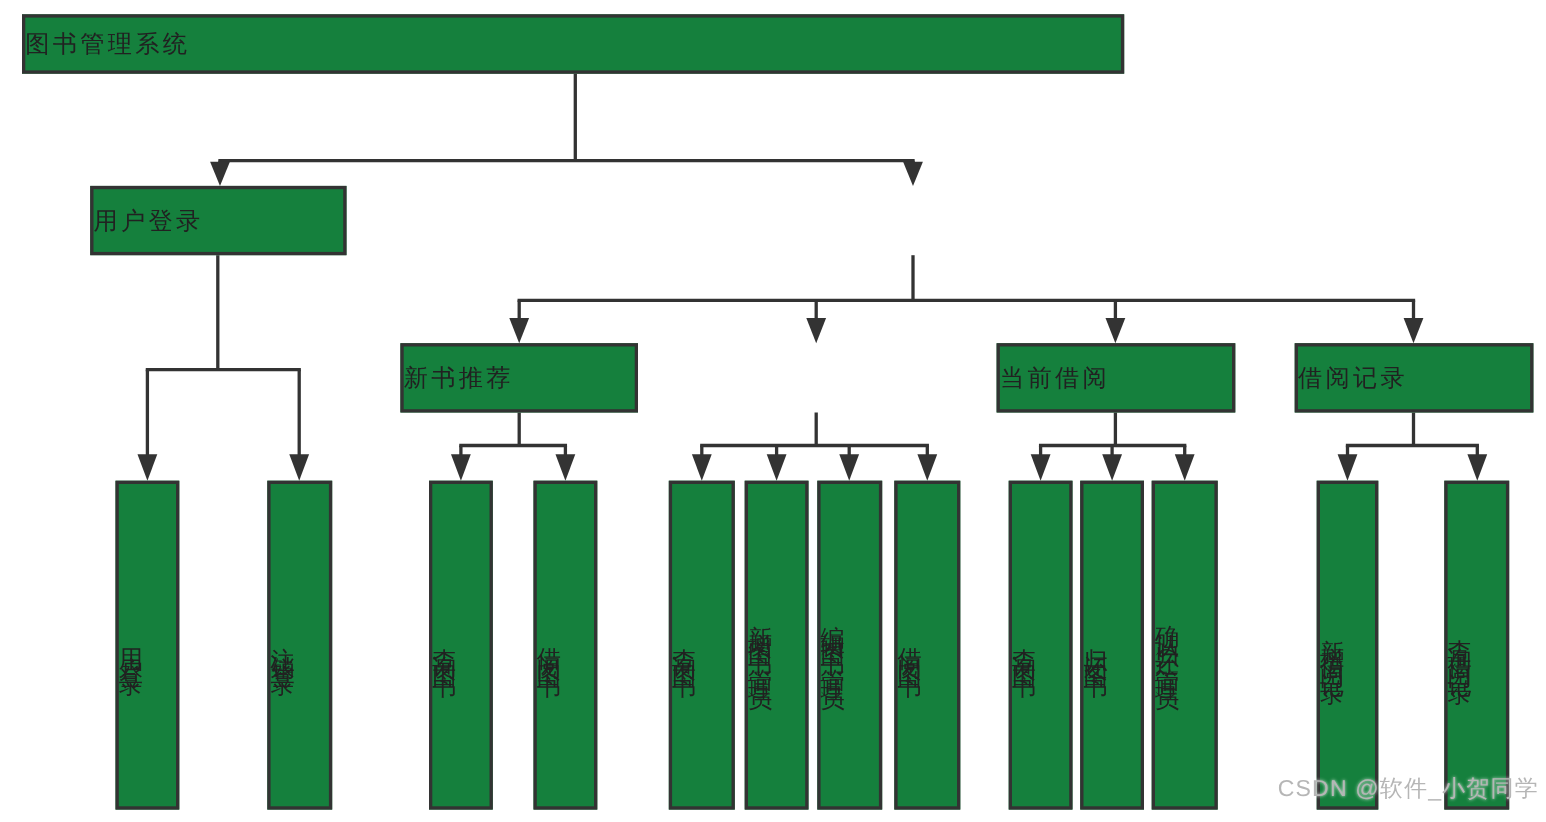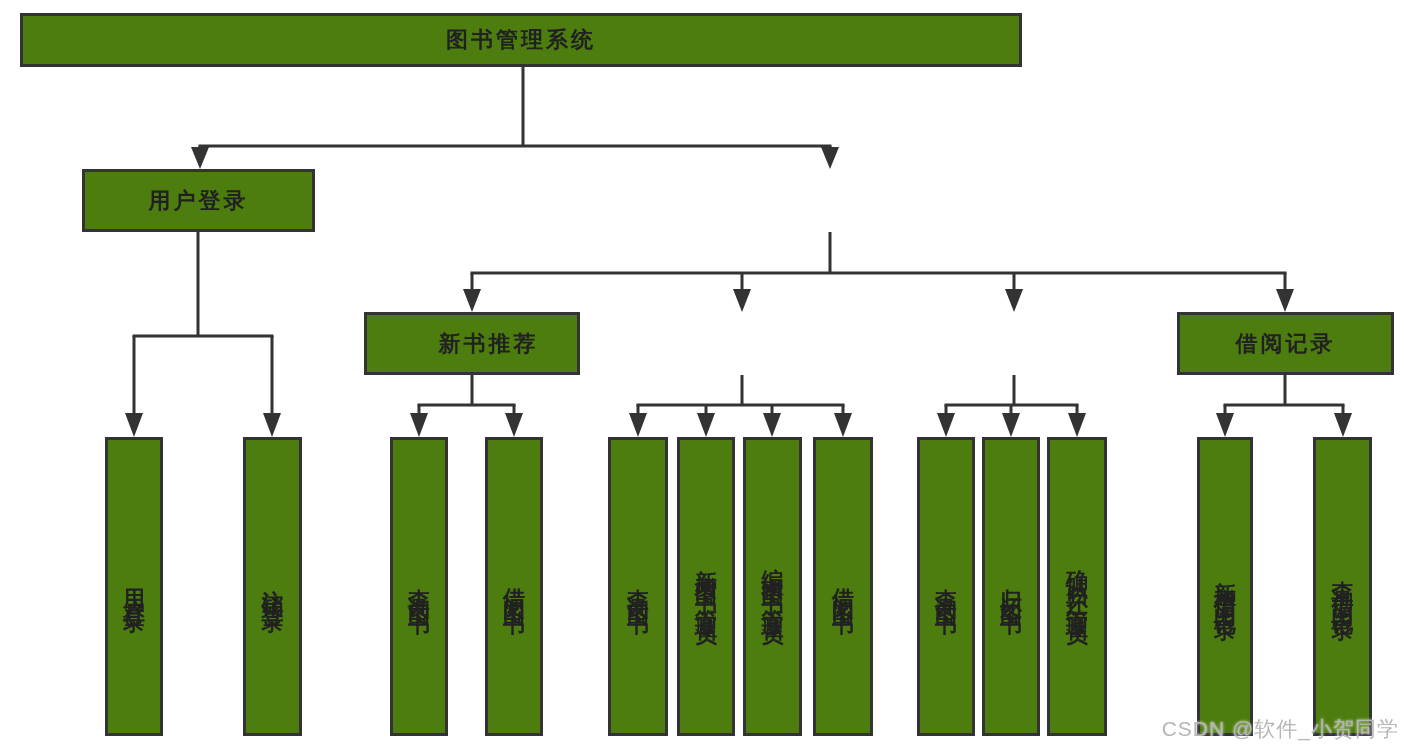--- a/index.html
+++ b/index.html
@@ -13,44 +13,43 @@
   }
   svg.connectors {
     position: absolute;
     left: 0; top: 0;
     width: 1405px; height: 747px;
   }
   .box {
     position: absolute;
     box-sizing: border-box;
     border: 3px solid #333333;
-    background: #4d7c0f;
+    background: #15803d;
     display: flex;
     align-items: center;
-    justify-content: center;
+    justify-content: flex-start;
     color: #212121;
-    font-weight: bold;
   }
   .box.h span {
     font-size: 22px;
     letter-spacing: 3px;
     white-space: nowrap;
   }
   .box.v span {
     writing-mode: vertical-rl;
     text-orientation: mixed;
     font-size: 22px;
     line-height: 1;
     letter-spacing: 8px;
     white-space: nowrap;
   }
   .watermark {
     position: absolute;
     right: 6px;
-    bottom: 4px;
+    bottom: 16px;
     font-size: 21px;
     letter-spacing: 1px;
     color: #b6b6b6;
     text-shadow: 0 0 3px rgba(255,255,255,0.9);
     z-index: 5;
     white-space: nowrap;
   }
 </style>
 </head>
 <body>
@@ -136,22 +135,25 @@
   </svg>
 
   <div class="box h" style="left:20px; top:13px; width:1002px; height:54px;">
     <span>图书管理系统</span>
   </div>
 
   <div class="box h" style="left:82px; top:169px; width:233px; height:63px;">
     <span>用户登录</span>
   </div>
 
-  <div class="box h" style="left:364px; top:312px; width:216px; height:63px;padding-left:33px;">
+  <div class="box h" style="left:364px; top:312px; width:216px; height:63px;">
     <span>新书推荐</span>
+  </div>
+  <div class="box h" style="left:906px; top:312px; width:217px; height:63px;">
+    <span>当前借阅</span>
   </div>
   <div class="box h" style="left:1177px; top:312px; width:217px; height:63px;">
     <span>借阅记录</span>
   </div>
 
   <div class="box v" style="left:105px; top:437px; width:58px; height:299px;">
     <span>用户登录</span>
   </div>
   <div class="box v" style="left:243px; top:437px; width:59px; height:299px;">
     <span>注销登录</span>

